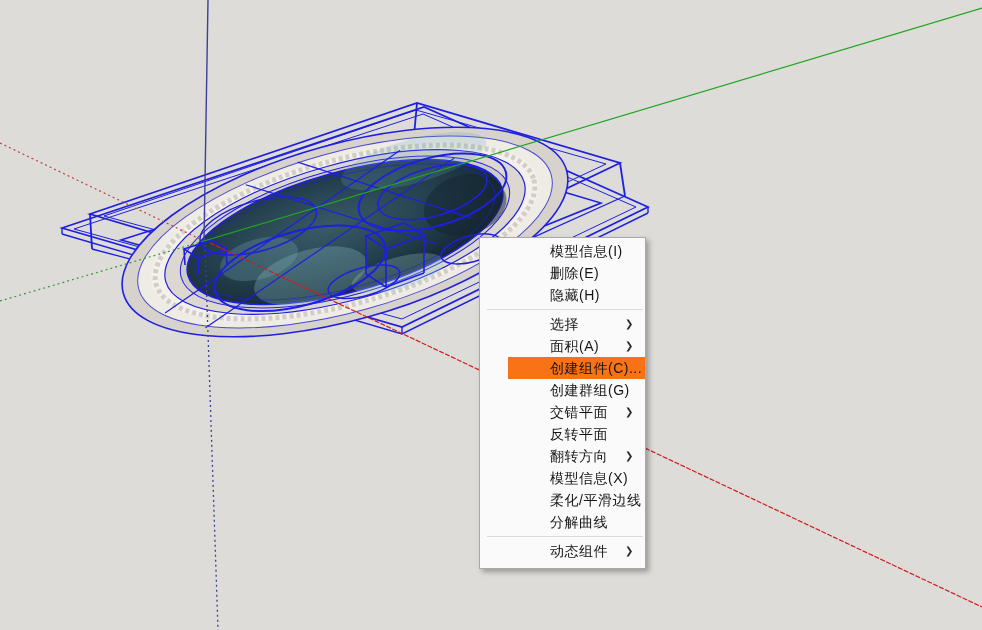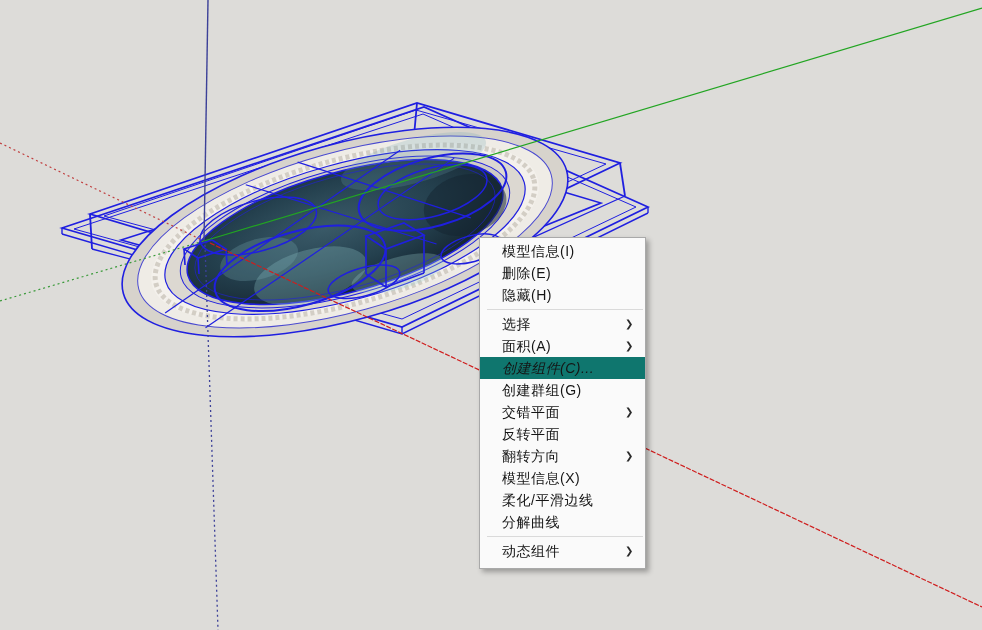--- a/index.html
+++ b/index.html
@@ -14,27 +14,28 @@
     position:absolute;left:479px;top:237px;width:167px;
     background:#fafafa;
     border:1px solid #a9a9a9;
     box-shadow:3px 3px 5px rgba(0,0,0,0.30);
     box-sizing:border-box;
     padding:2px 0 6px 0;
     z-index:10;
   }
   .menu-item{
     height:22px;line-height:22px;
-    padding:0 10px 0 22px;
+    padding:0 10px 0 42px;
     font-size:14px;color:#151515;
     white-space:nowrap;position:relative;
     letter-spacing:0.5px;
     cursor:default;
+    margin-left:28px;
   }
-  .menu-item.highlighted{background:#0f766e;font-style:italic;}
+  .menu-item.highlighted{background:#f97316;}
   .menu-item .arrow{
     position:absolute;right:11px;top:0;
     font-size:10px;color:#2a2a2a;line-height:22px;
   }
   .menu-sep{
     height:1px;background:#dadada;
     margin:3px 2px 3px 7px;
   }
 </style>
 </head>

